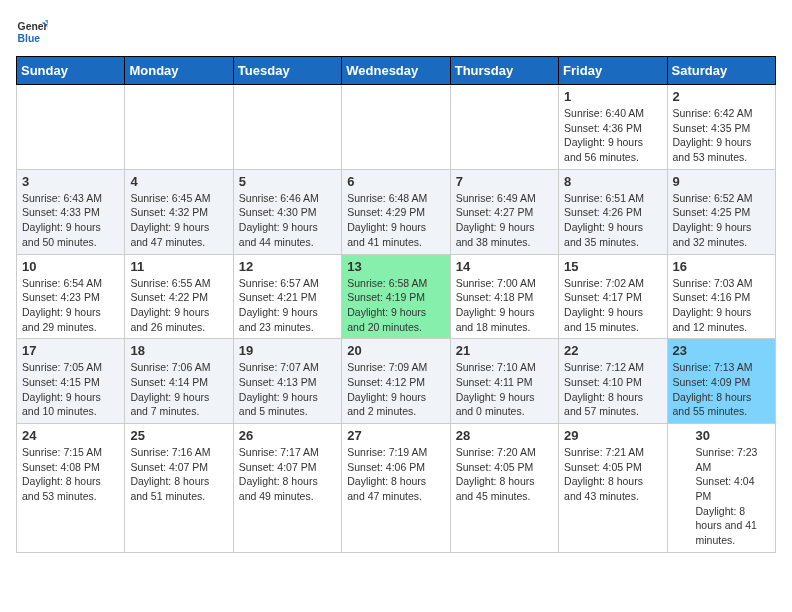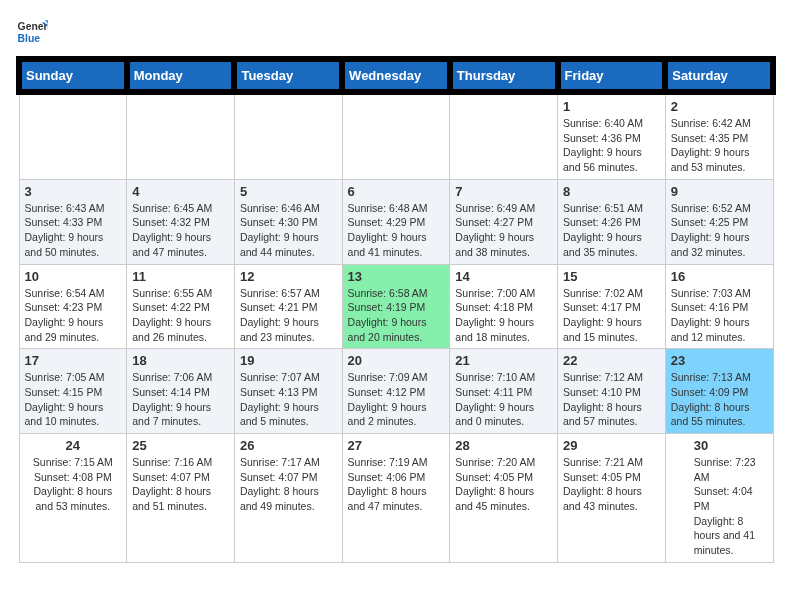--- a/index.html
+++ b/index.html
@@ -42,21 +42,21 @@
       border-collapse: collapse;
       table-layout: fixed;
     }
     thead tr th {
       background: #1a6bbf;
       color: #fff;
       font-size: 13px;
       font-weight: bold;
       padding: 6px 4px;
       text-align: left;
-      border: 6px solid #000000;
+      border: 1px solid #000000;
     }
     tbody tr td {
       border: 1px solid #ccc;
       vertical-align: top;
       padding: 4px 5px;
       height: 80px;
       background: #fff;
       font-size: 11px;
       color: #333;
     }
@@ -258,21 +258,21 @@
 Daylight: 8 hours and 57 minutes.</div>
         </td>
         <td style="background: #7dd3fc;">
           <span class="day-num">23</span>
           <div class="day-info" style="white-space: pre-line;">Sunrise: 7:13 AM
 Sunset: 4:09 PM
 Daylight: 8 hours and 55 minutes.</div>
         </td>
       </tr>
       <tr>
-        <td style="background: rgb(255, 255, 255); text-align: center;">
+        <td style="background: rgb(255, 255, 255);">
           <span class="day-num">24</span>
           <div class="day-info" style="white-space: pre-line;">Sunrise: 7:15 AM
 Sunset: 4:08 PM
 Daylight: 8 hours and 53 minutes.</div>
         </td>
         <td style="background: rgb(255, 255, 255);">
           <span class="day-num">25</span>
           <div class="day-info" style="white-space: pre-line;">Sunrise: 7:16 AM
 Sunset: 4:07 PM
 Daylight: 8 hours and 51 minutes.</div>

